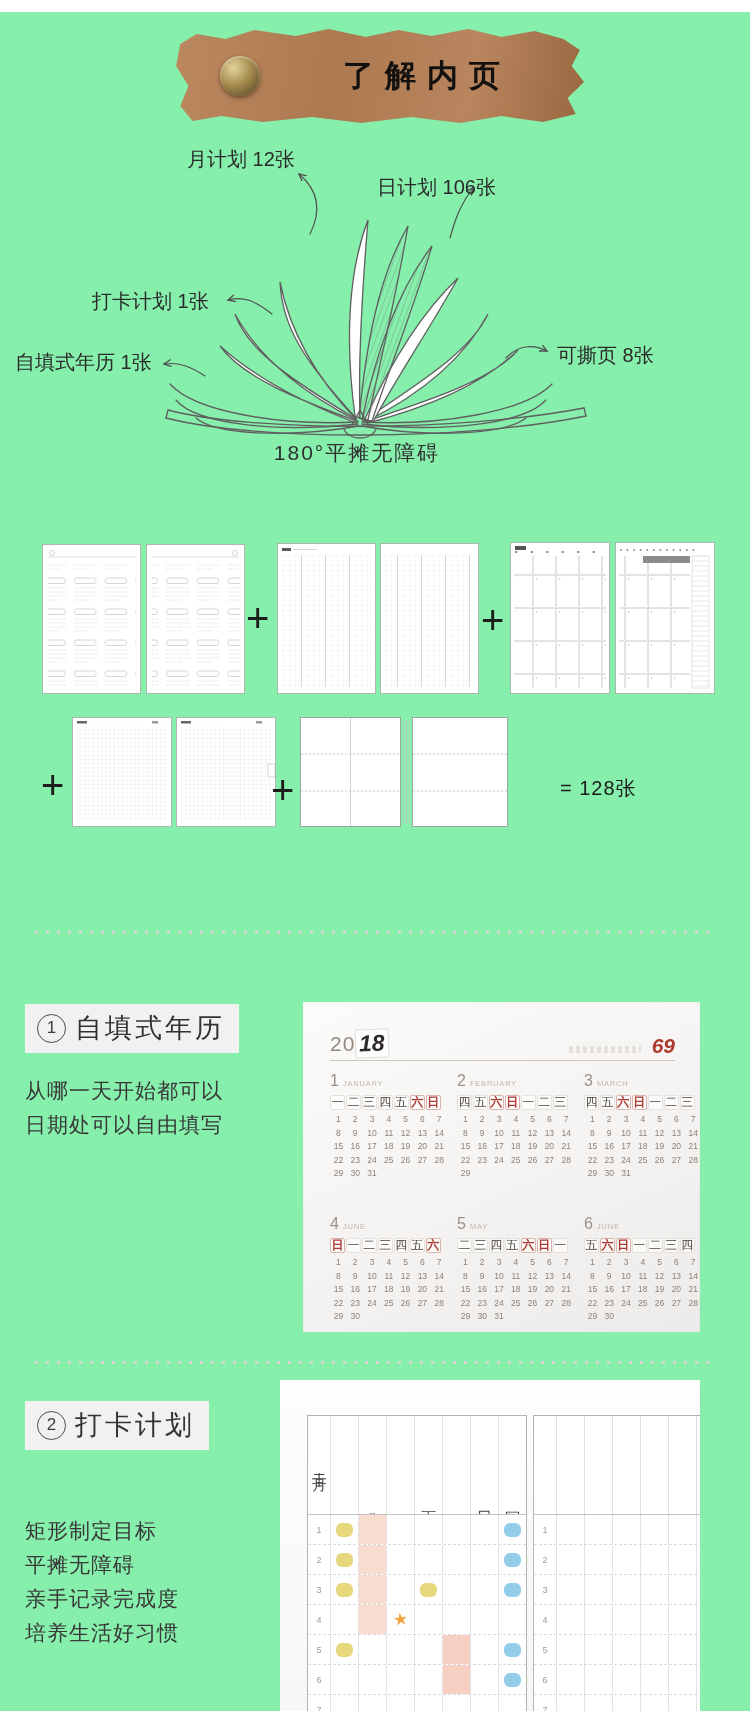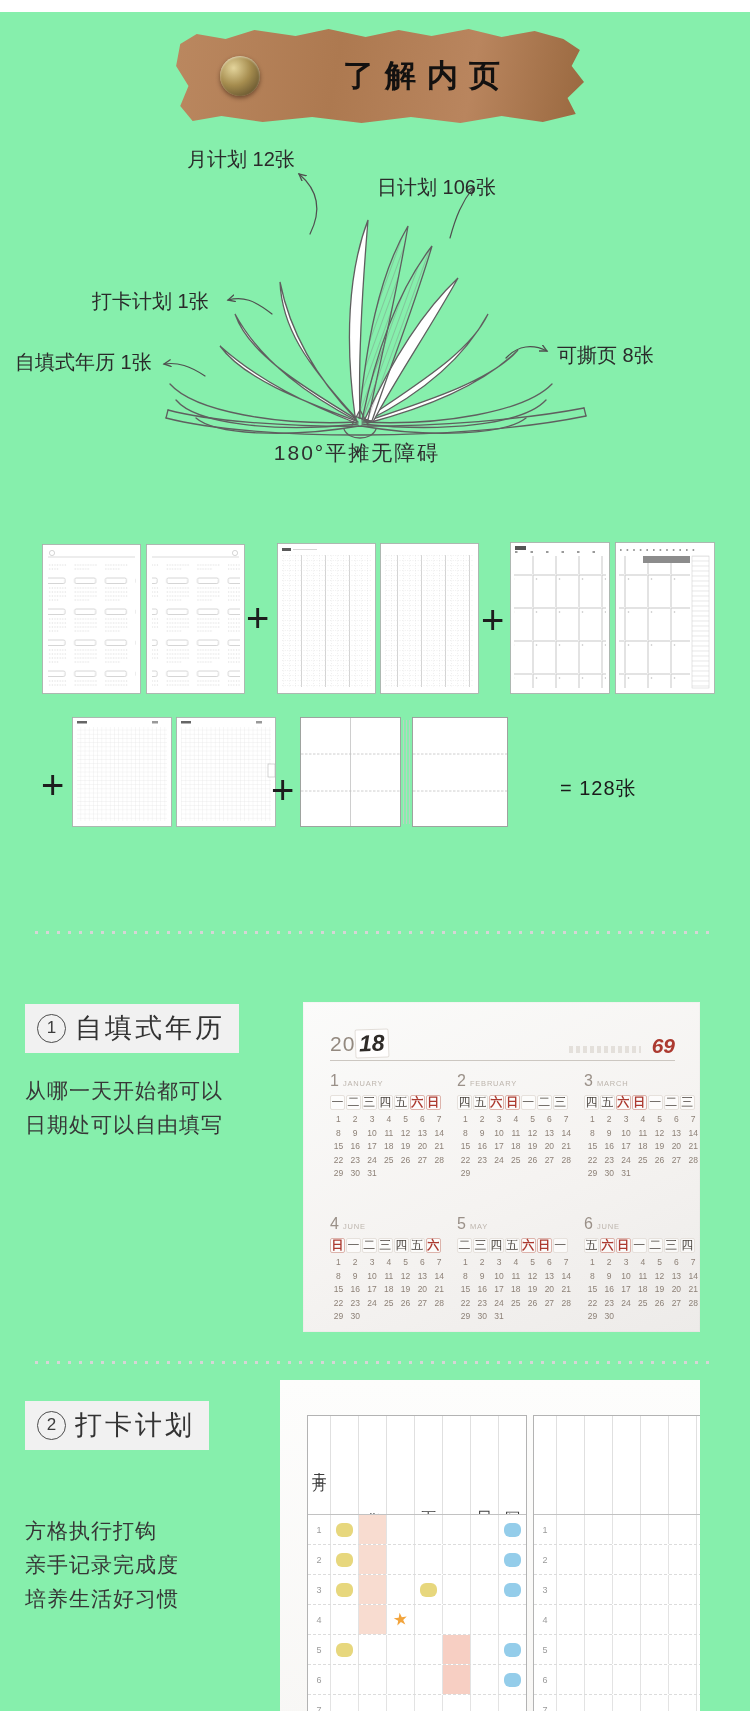--- a/index.html
+++ b/index.html
@@ -631,21 +631,22 @@
   </div>
 
   <div class="divider" style="top:1349px"></div>
 
   <div class="sec-title" style="left:25px;top:1389px">
     <span class="circ">2</span>
     <span>打卡计划</span>
   </div>
 
   <div class="desc" style="left:25px;top:1502px">
-    <div>方格执行打钩</div>
+    <div>矩形制定目标</div>
+    <div>平摊无障碍</div>
     <div>亲手记录完成度</div>
     <div>培养生活好习惯</div>
   </div>
 
   <div class="photo tracker-photo">
     <div class="tracker-grid main">
       <div class="th-row">
           <div class="th-cell month">
             <span class="vtext">十二月</span>
           </div>

